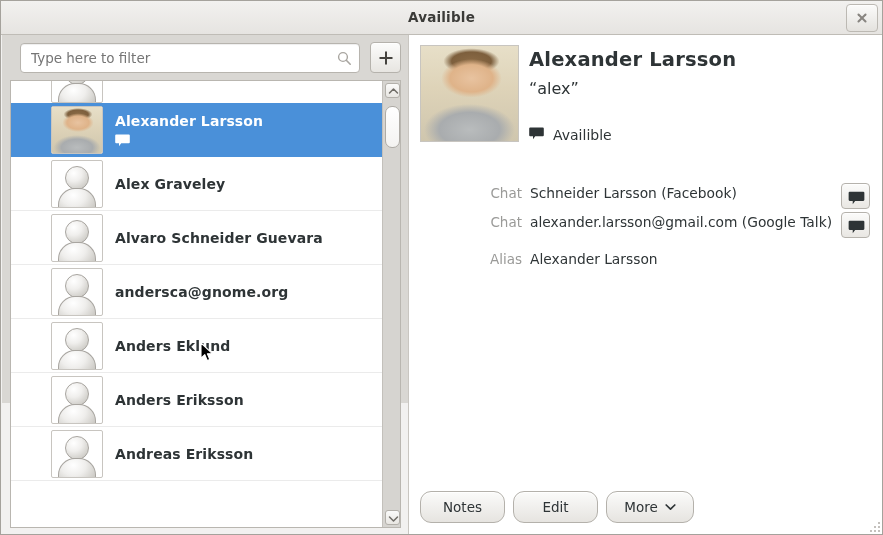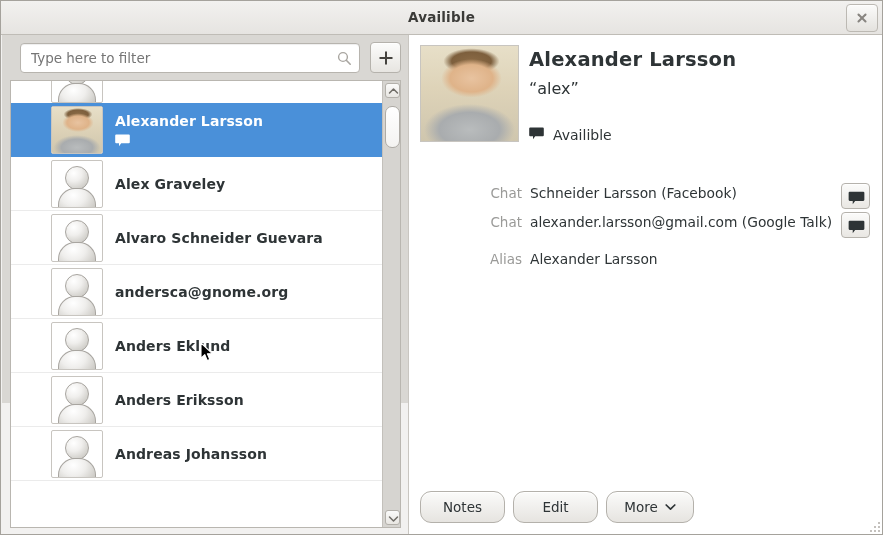--- a/index.html
+++ b/index.html
@@ -289,21 +289,21 @@
             <div class="row-content">
               <div class="row-name">Anders Eriksson</div>
             </div>
           </div>
           <div class="row">
             <div class="avatar-box">
               <div class="av-head"></div>
               <div class="av-body"></div>
             </div>
             <div class="row-content">
-              <div class="row-name">Andreas Johansson</div>
+              <div class="row-name">Andreas Eriksson</div>
             </div>
           </div>
         </div>
 
       <div class="scrollbar">
         <div class="sb-btn sb-up">
           <svg width="11" height="9" viewBox="0 0 11 9">
             <polyline points="1.5,6 5.5,2 9.5,6" fill="none" stroke="#6f6c67" stroke-width="1.5" stroke-linecap="round" stroke-linejoin="round"></polyline>
           </svg>
         </div>

